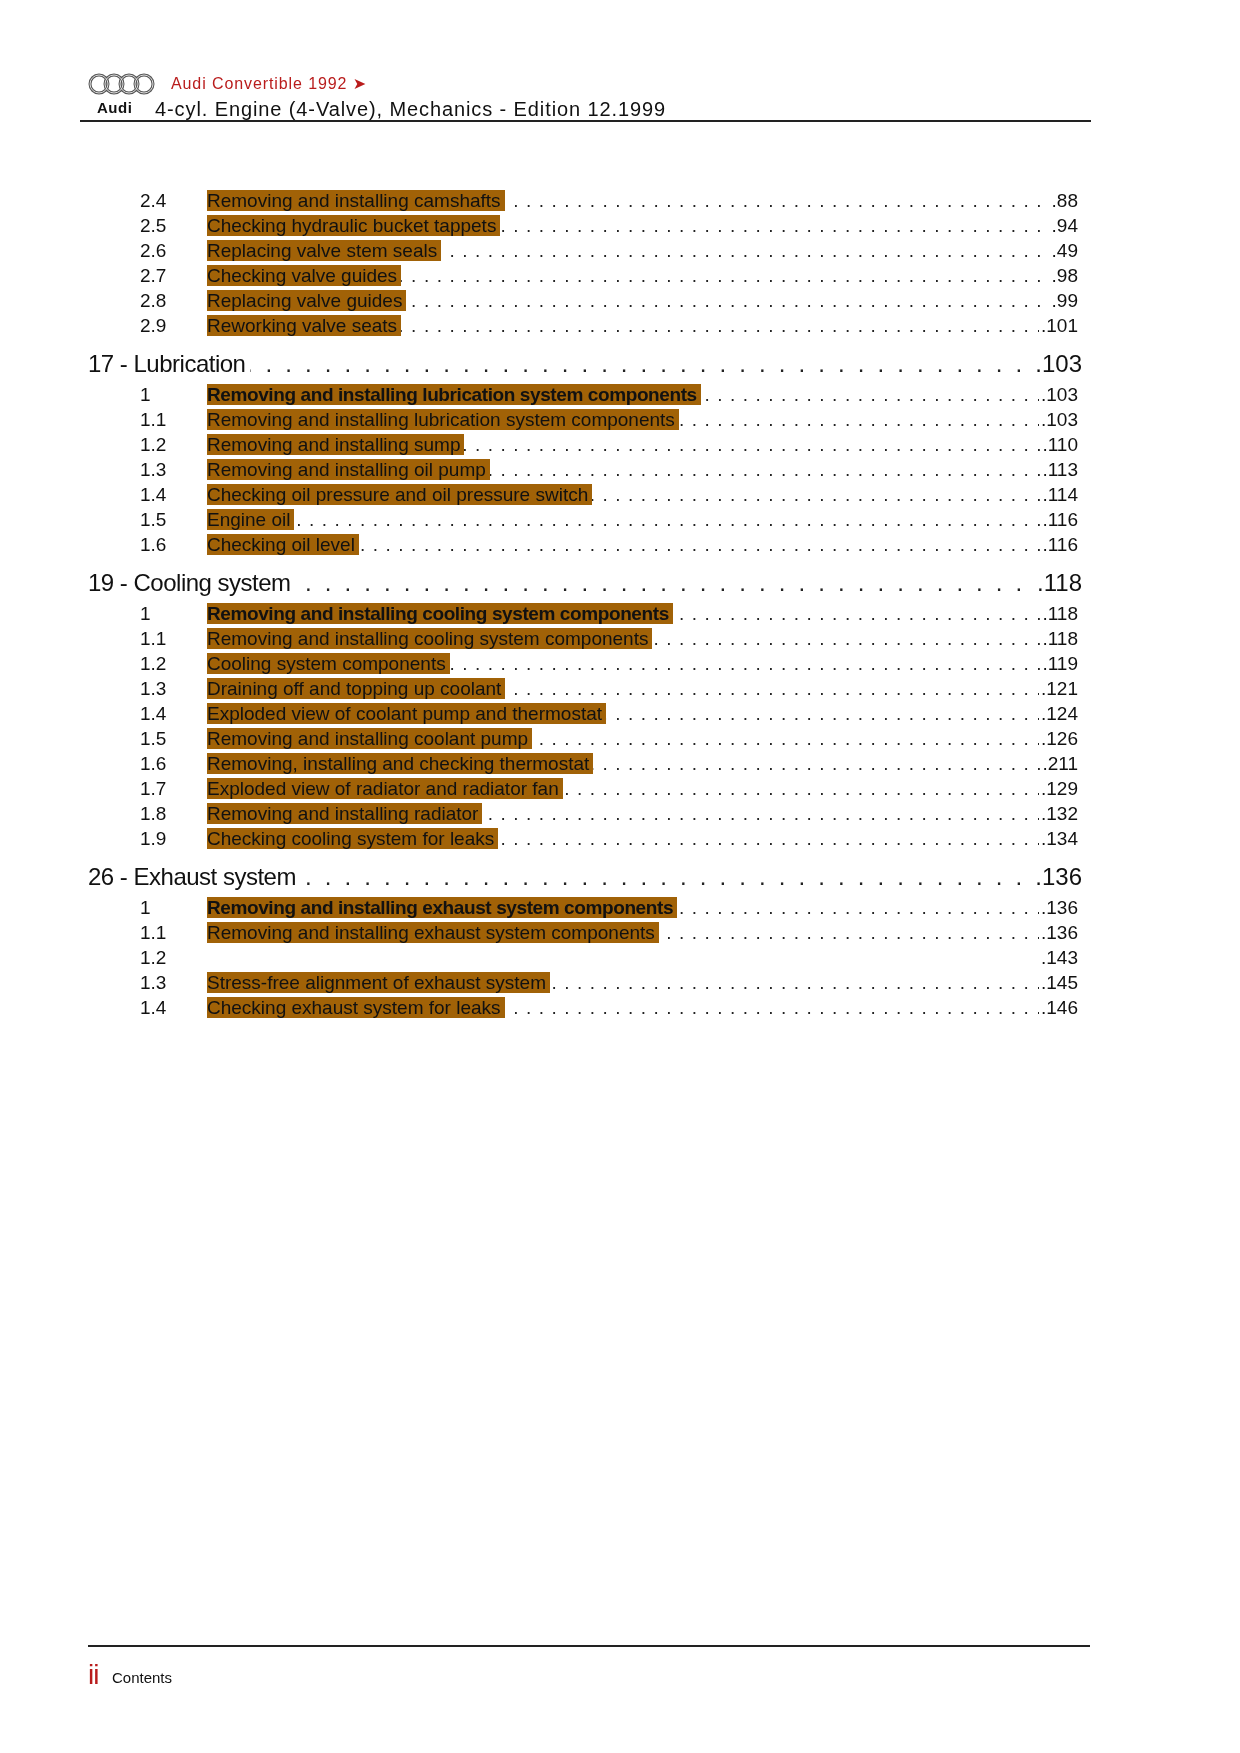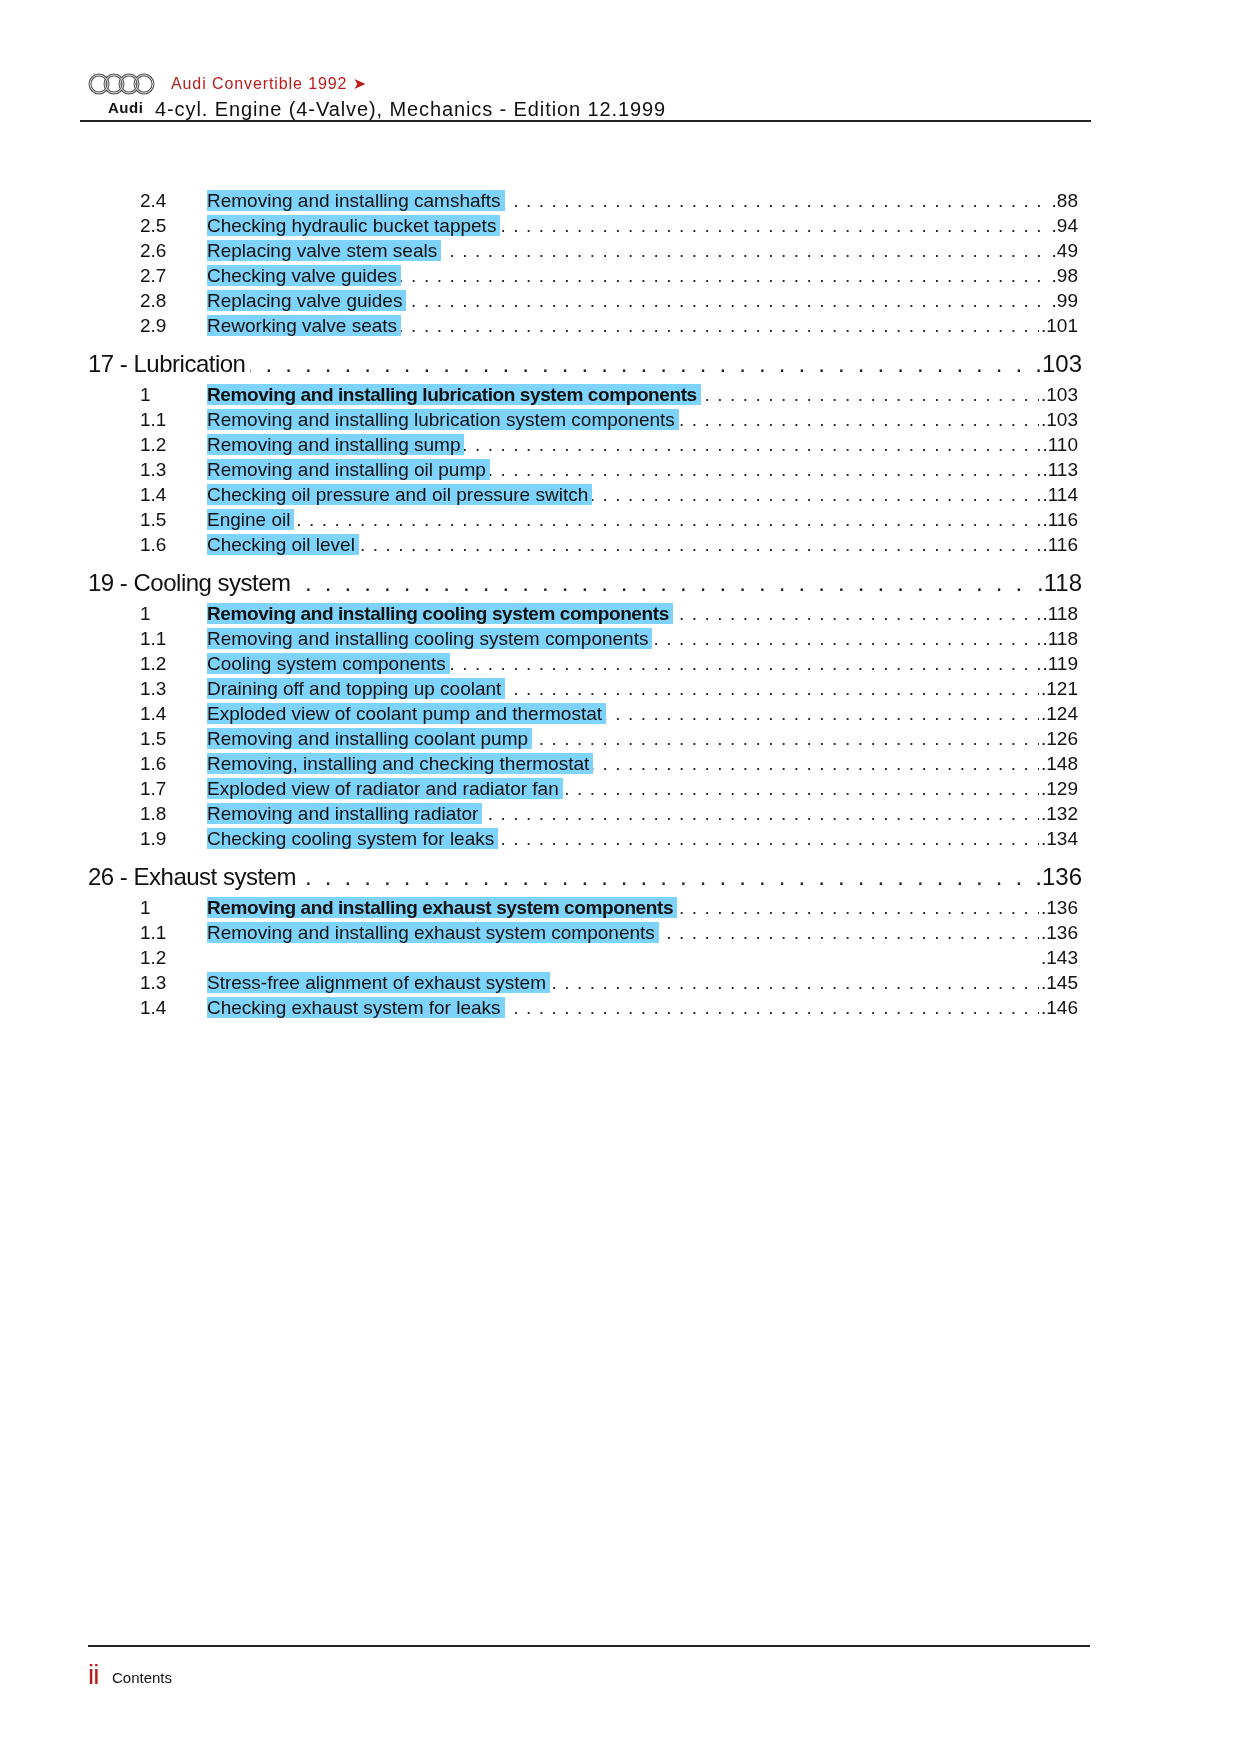--- a/index.html
+++ b/index.html
@@ -1,31 +1,31 @@
 <!DOCTYPE html>
 <html><head>
 <meta charset="utf-8">
 <style>
   html, body { margin:0; padding:0; background:#ffffff; }
   body { width:1240px; height:1753px; position:relative; overflow:hidden;
          font-family:"Liberation Sans", sans-serif; color:#111; }
   .header { position:absolute; left:88px; top:72px; width:1003px; height:50px; }
   .logo { position:absolute; left:0; top:0; width:68px; height:46px; }
   .logo svg { display:block; }
-  .logo .wordmark { position:absolute; left:20px; top:27px; font-family:"Liberation Sans", sans-serif;
+  .logo .wordmark { position:absolute; left:9px; top:27px; font-family:"Liberation Sans", sans-serif;
         font-weight:bold; font-size:15px; letter-spacing:0.5px; color:#111; }
   .htitle { position:absolute; left:83px; top:2px; font-size:16px; letter-spacing:0.9px; color:#b91c1c; white-space:nowrap; }
   .hsub { position:absolute; left:67px; top:26px; font-size:20px; letter-spacing:0.9px; color:#111; white-space:nowrap; }
   .hrule { position:absolute; left:-8px; top:48px; width:1011px; height:2px; background:#222; }
 
   .toc { position:absolute; left:0; top:168px; width:1240px;margin-top:20px; }
   .row { position:relative; height:25px; line-height:25px; white-space:nowrap; }
   .row .num { position:absolute; left:140px; font-size:19px; color:#111; }
   .row .lead { position:absolute; left:207px; right:162px; overflow:hidden; font-size:19px; color:#111; }
-  .row .lead .t { background:#7dd3fc; padding-right:4px; position:relative; z-index:1; }
+  .row .lead .t { background:#a16207; padding-right:4px; position:relative; z-index:1; }
   .row .lead::after { content:" . . . . . . . . . . . . . . . . . . . . . . . . . . . . . . . . . . . . . . . . . . . . . . . . . . . . . . . . . . . . . . . . . . . . . . . . . . . . . . . . . . . . . . . . . . . . . . . . . . . . . . . . . . . . . . . . . . . . . . . . . . .";
        position:absolute; left:0; top:0; white-space:nowrap; letter-spacing:1.1px; color:#222; z-index:0; }
   .row .pg { position:absolute; right:162px; font-size:19px; background:#fff; padding-left:2px; color:#111; }
   .row .pg::before { content:"."; }
   .row.bold .t { font-weight:bold; letter-spacing:-0.4px; }
 
   .chap { position:relative; height:36px; line-height:36px; margin-top:8px; white-space:nowrap; }
   .chap .lead { position:absolute; left:88px; right:158px; overflow:hidden; font-size:24px; color:#111; letter-spacing:-0.5px; }
   .chap .lead .t { background:#fff; padding-right:5px; position:relative; z-index:1; }
   .chap .lead::after { content:" . . . . . . . . . . . . . . . . . . . . . . . . . . . . . . . . . . . . . . . . . . . . . . . . . . . . . . . . . . . . . . . . . . . . . . . . . . . . . . . . . . . . . . . . . . . . . . . . . . . . . . . . . . . . . . .";
@@ -164,21 +164,21 @@
       <span class="pg">124</span>
     </div>
     <div class="row">
       <span class="num">1.5</span>
       <span class="lead"><span class="t">Removing and installing coolant pump</span></span>
       <span class="pg">126</span>
     </div>
     <div class="row">
       <span class="num">1.6</span>
       <span class="lead"><span class="t">Removing, installing and checking thermostat</span></span>
-      <span class="pg">148</span>
+      <span class="pg">211</span>
     </div>
     <div class="row">
       <span class="num">1.7</span>
       <span class="lead"><span class="t">Exploded view of radiator and radiator fan</span></span>
       <span class="pg">129</span>
     </div>
     <div class="row">
       <span class="num">1.8</span>
       <span class="lead"><span class="t">Removing and installing radiator</span></span>
       <span class="pg">132</span>

